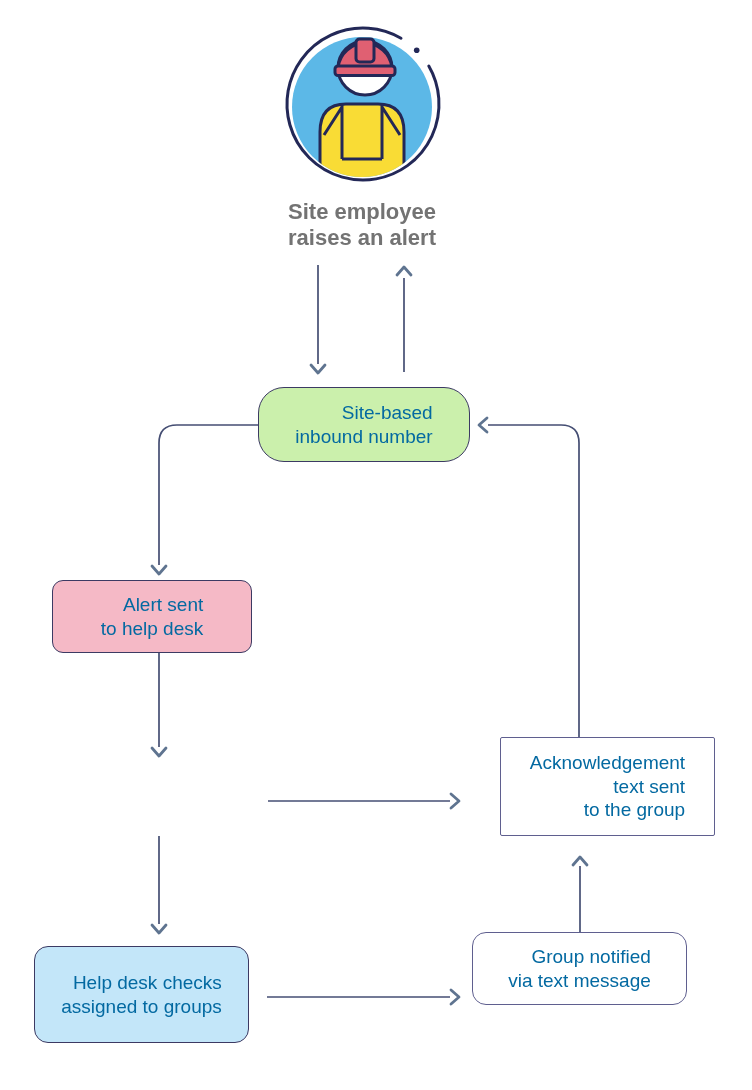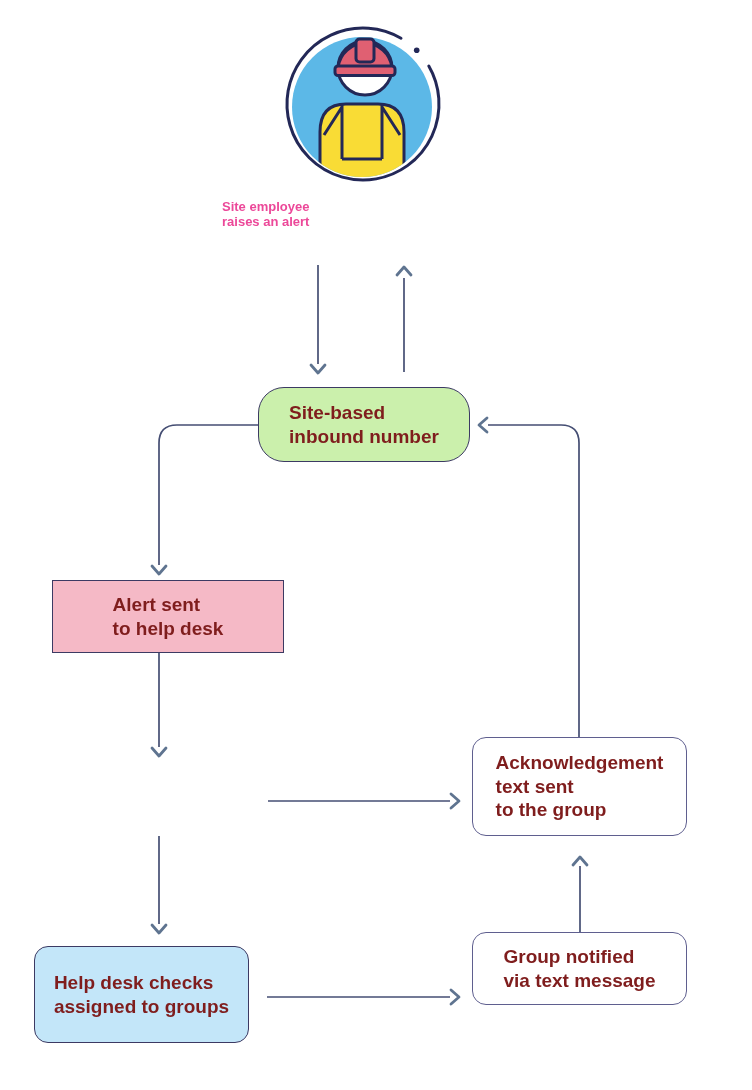--- a/index.html
+++ b/index.html
@@ -3,33 +3,33 @@
 <meta charset="utf-8">
 <style>
   html,body{margin:0;padding:0;background:#ffffff;}
   .stage{
     position:relative;width:752px;height:1090px;background:#ffffff;overflow:hidden;
     font-family:"Liberation Sans","DejaVu Sans",sans-serif;
   }
   .connectors{position:absolute;left:0;top:0;width:752px;height:1090px;pointer-events:none;}
   .node{
     position:absolute;display:flex;align-items:center;justify-content:center;
-    text-align:left;white-space:pre-line;color:#7f1d1d;font-size:19px;line-height:1.24;
-    border:1.7px solid #3c3a63;box-sizing:border-box;background:#fff;font-weight:bold;
+    text-align:right;white-space:pre-line;color:#0369a1;font-size:19px;line-height:1.24;
+    border:1.7px solid #3c3a63;box-sizing:border-box;background:#fff;
   }
   .node-inbound{left:258px;top:387px;width:212px;height:75px;border-radius:26px;}
-  .node-alert{left:52px;top:580px;width:232px;height:73px;border-radius:0;}
+  .node-alert{left:52px;top:580px;width:200px;height:73px;border-radius:11px;}
   .node-incident{left:52px;top:764px;width:216px;height:72px;border-radius:12px;}
   .node-helpdesk{left:34px;top:946px;width:215px;height:97px;border-radius:14px;}
-  .node-ack{left:472px;top:737px;width:215px;height:99px;border-radius:14px;}
+  .node-ack{left:500px;top:737px;width:215px;height:99px;border-radius:2px;}
   .node-group{left:472px;top:932px;width:215px;height:73px;border-radius:14px;}
   .actor{position:absolute;left:278px;top:18px;width:168px;text-align:center;}
   .actor-caption{
-    position:absolute;left:222px;top:199px;width:280px;
-    font-size:13px;font-weight:700;color:#ec4899;line-height:1.17;white-space:pre-line;
+    position:absolute;left:222px;top:199px;width:280px;text-align:center;
+    font-size:22px;font-weight:700;color:#737373;line-height:1.17;white-space:pre-line;
   }
 </style>
 </head>
 <body>
 
 <div class="stage">
 
   <svg class="connectors" viewBox="0 0 752 1090">
     <g fill="none" stroke="#454e73" stroke-width="1.7">
       <path d="M318,265 V364"></path>

